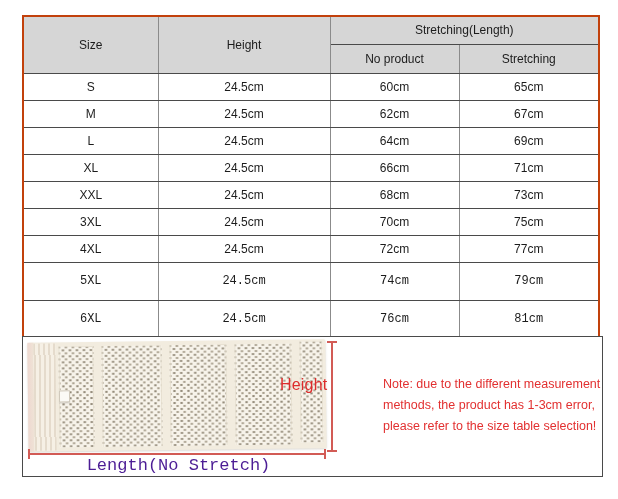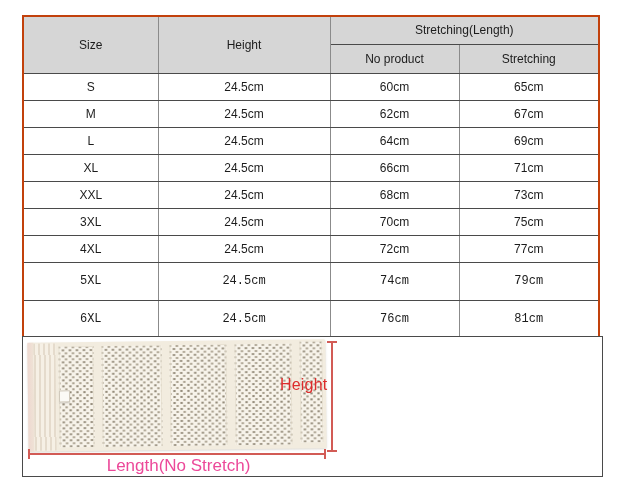--- a/index.html
+++ b/index.html
@@ -71,21 +71,21 @@
   .hline{position:absolute;left:5px;top:116px;width:298px;height:2px;background:#d25b55;}
   .hline::before,.hline::after{content:"";position:absolute;top:-4px;width:2px;height:10px;background:#d25b55;}
   .hline::before{left:0;}
   .hline::after{right:0;}
   .height-label{
     position:absolute;left:257px;top:39px;
     color:#dd2c2c;font-size:16px;letter-spacing:.2px;
   }
   .length-label{
     position:absolute;left:63px;top:119px;width:185px;text-align:center;
-    color:#ec4899;font-size:17px;
+    color:#4c1d95;font-size:17px;font-family:Liberation Mono, monospace;
   }
   .note{
     position:absolute;left:360px;top:37px;width:224px;
     color:#e23030;font-size:12.5px;line-height:21px;white-space:nowrap;
   }
 </style>
 </head>
 <body>
 
 <div class="canvas">
@@ -178,15 +178,20 @@
       <div class="panel p5"></div>
       <div class="belt-tag"></div>
     </div>
 
     <div class="vline"></div>
     <div class="height-label">Height</div>
 
     <div class="hline"></div>
     <div class="length-label">Length(No Stretch)</div>
 
+    <div class="note">
+      <div>Note: due to the different measurement</div>
+      <div>methods, the product has 1-3cm error,</div>
+      <div>please refer to the size table selection!</div>
+    </div>
 
   </div>
 </div>
 
 </body></html>

